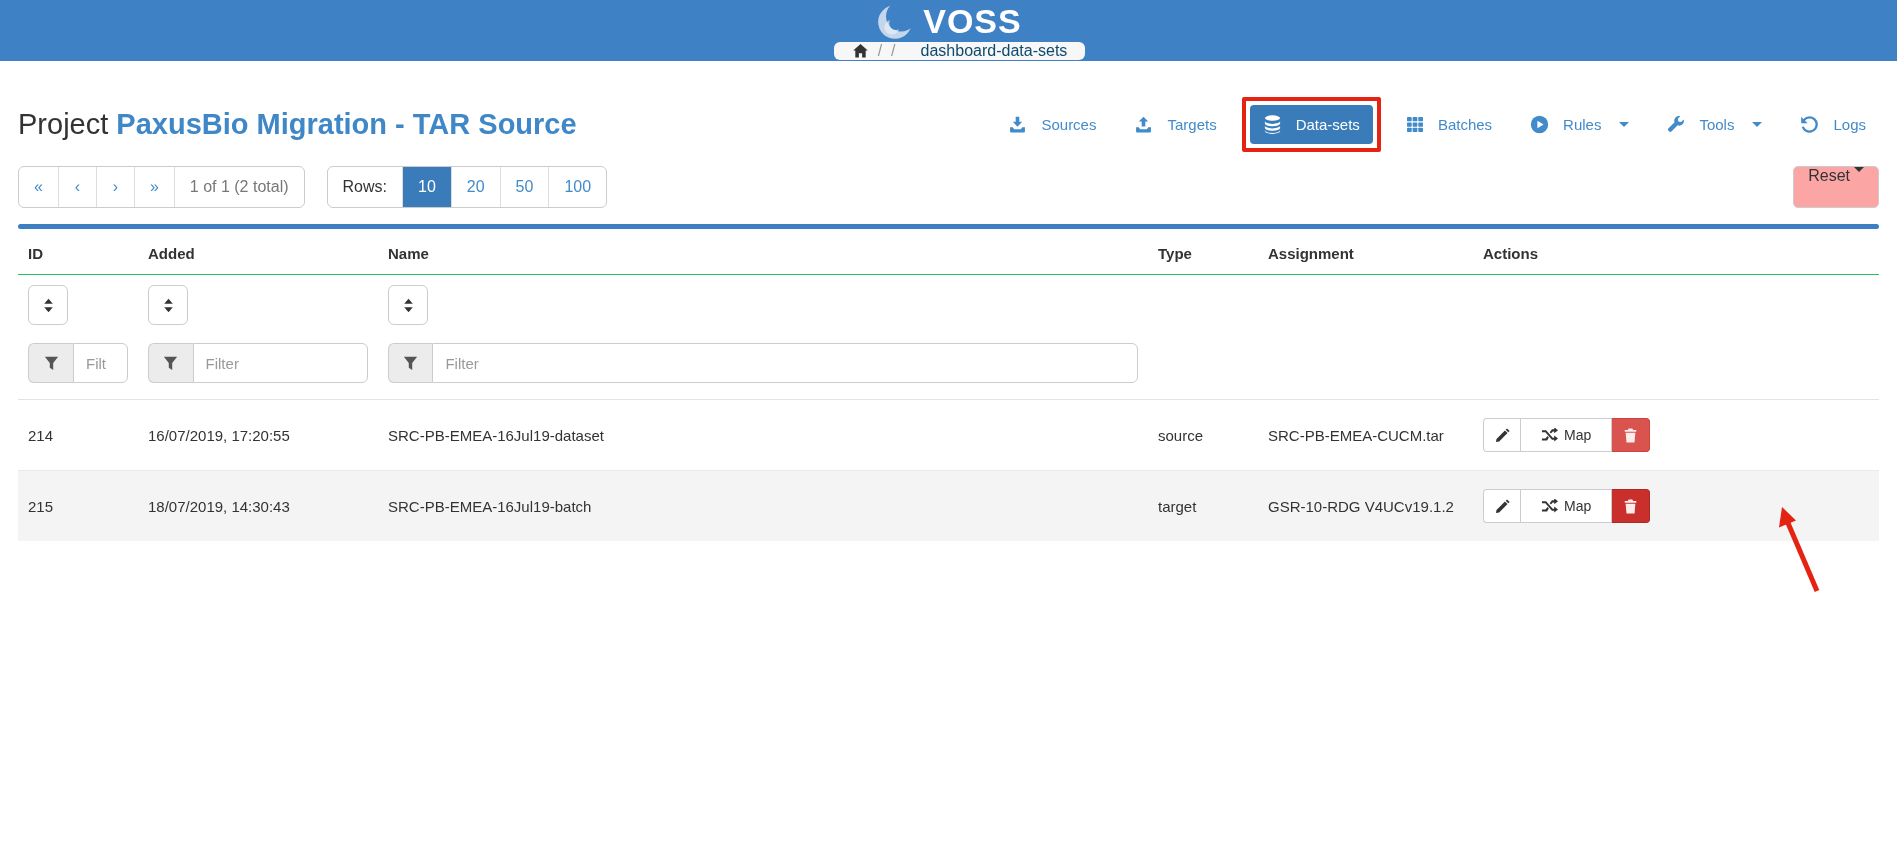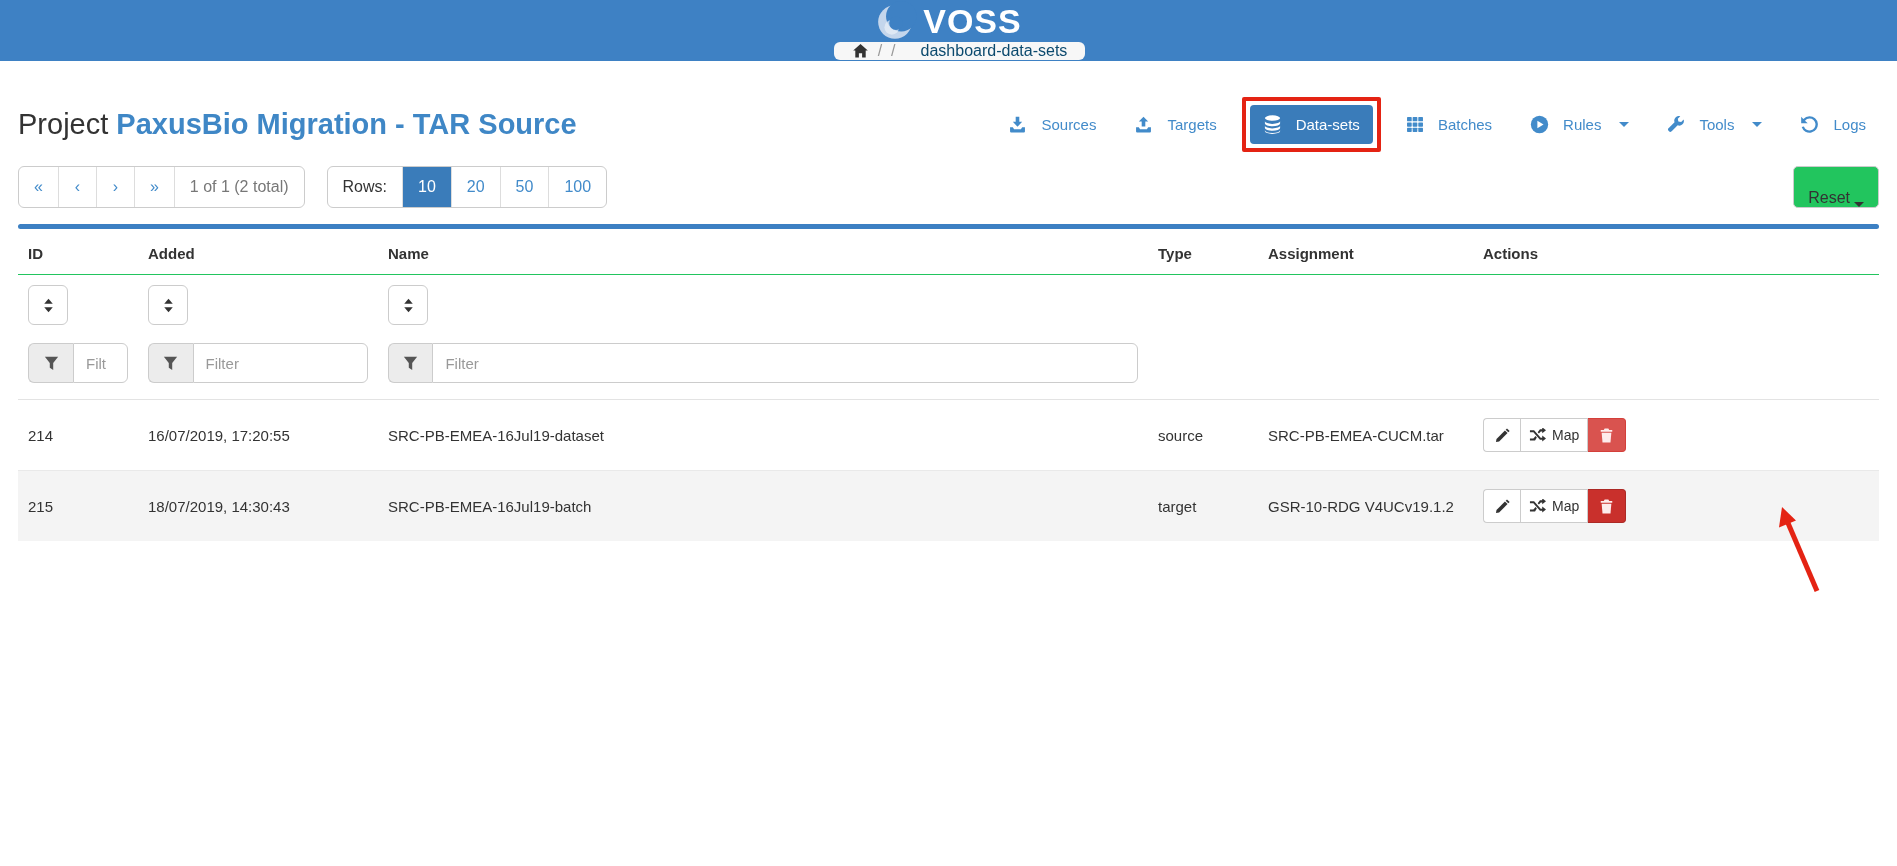--- a/index.html
+++ b/index.html
@@ -48,23 +48,23 @@
   
   .controls-row { display: flex; align-items: center; padding: 6px 18px 0; }
   .btn-group { display: flex; border: 1px solid #ccc; border-radius: 6px; overflow: hidden; background: #fff; height: 42px; }
   .btn-group .cell { display: flex; align-items: center; justify-content: center; padding: 0 15px;
     border-right: 1px solid #ddd; color: #428bca; font-size: 16px; cursor: pointer; min-width: 38px; }
   .btn-group .cell:last-child { border-right: none; }
   .btn-group .cell.muted { color: #777; cursor: default; }
   .btn-group .cell.label { color: #333; cursor: default; }
   .btn-group .cell.selected { background: #3A7CBA; color: #fff; }
   .rows-group { margin-left: 22px; }
-  .reset-btn { margin-left: auto; height: 42px; background: #22c55e; border: 1px solid #ccc;
+  .reset-btn { margin-left: auto; height: 42px; background: #fca5a5; border: 1px solid #ccc;
     border-radius: 5px; padding: 0 14px; font-size: 16px; color: #333; display: flex;
-    align-items: flex-end; cursor: pointer; font-family: inherit; }
+    align-items: flex-start; cursor: pointer; font-family: inherit; }
 
   .blue-divider { margin: 16px 18px 0; height: 5px; background: #3C80C3; border-radius: 3px; }
 
   
   table.grid { width: 1861px; margin: 0 18px; border-collapse: collapse; table-layout: fixed; }
   table.grid th { text-align: left; font-size: 15px; font-weight: bold; color: #333;
     padding: 16px 10px 12px; border-bottom: 1px solid #22c55e; }
   table.grid td { padding: 8px 10px; vertical-align: middle; }
   tr.sort-row td { padding: 10px 10px 12px; }
   .sort-btn { width: 40px; height: 40px; background: #fff; border: 1px solid #ccc; border-radius: 6px;
@@ -84,21 +84,21 @@
 
   tr.data-row td { font-size: 15px; color: #333; padding: 18px 10px; }
   tr.data-row.first td { border-bottom: 1px solid #e9e9e9; }
   tr.data-row.striped { background: #f4f4f4; }
 
   .action-group { display: flex; height: 34px; width: max-content; }
   .action-btn { display: flex; align-items: center; justify-content: center; border: 1px solid #ccc;
     background: #fff; cursor: pointer; font-family: inherit; }
   .action-btn.edit { width: 37px; border-radius: 4px 0 0 4px; border-right: none; }
   .action-btn.edit svg { fill: #333; }
-  .action-btn.map { padding: 0 8px; gap: 6px; font-size: 14px; color: #333; }
+  .action-btn.map { padding: 0 20px; gap: 6px; font-size: 14px; color: #333; }
   .action-btn.map svg { fill: #333; }
   .action-btn.delete { width: 38px; background: #d9534f; border: 1px solid #d43f3a; border-left: none;
     border-radius: 0 4px 4px 0; }
   .action-btn.delete svg { fill: #fdecec; }
   .action-btn.delete.highlighted { background: #c9302c; border-color: #ac2925; }
 
   
   .arrow-annotation { position: absolute; left: 1755px; top: 503px; pointer-events: none; }
 </style>
 </head>

